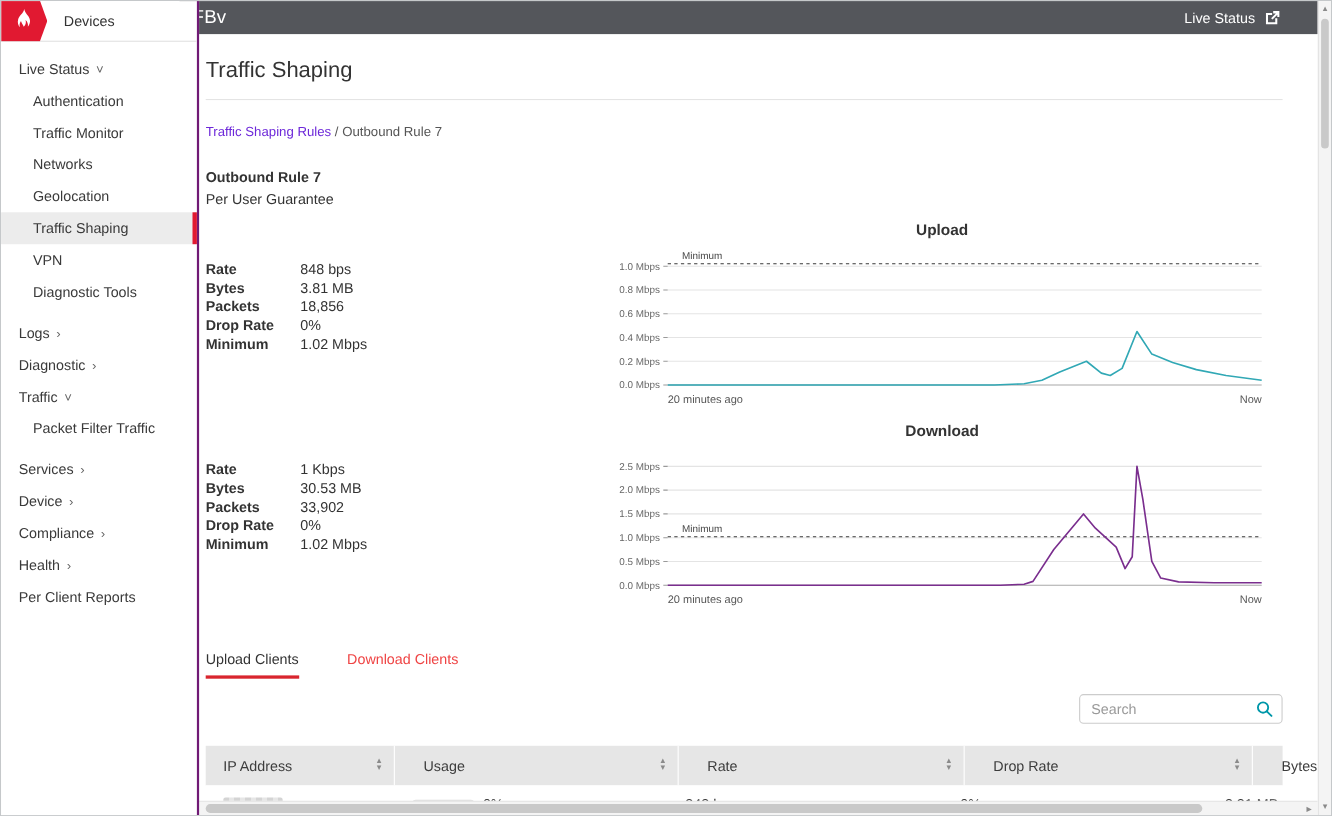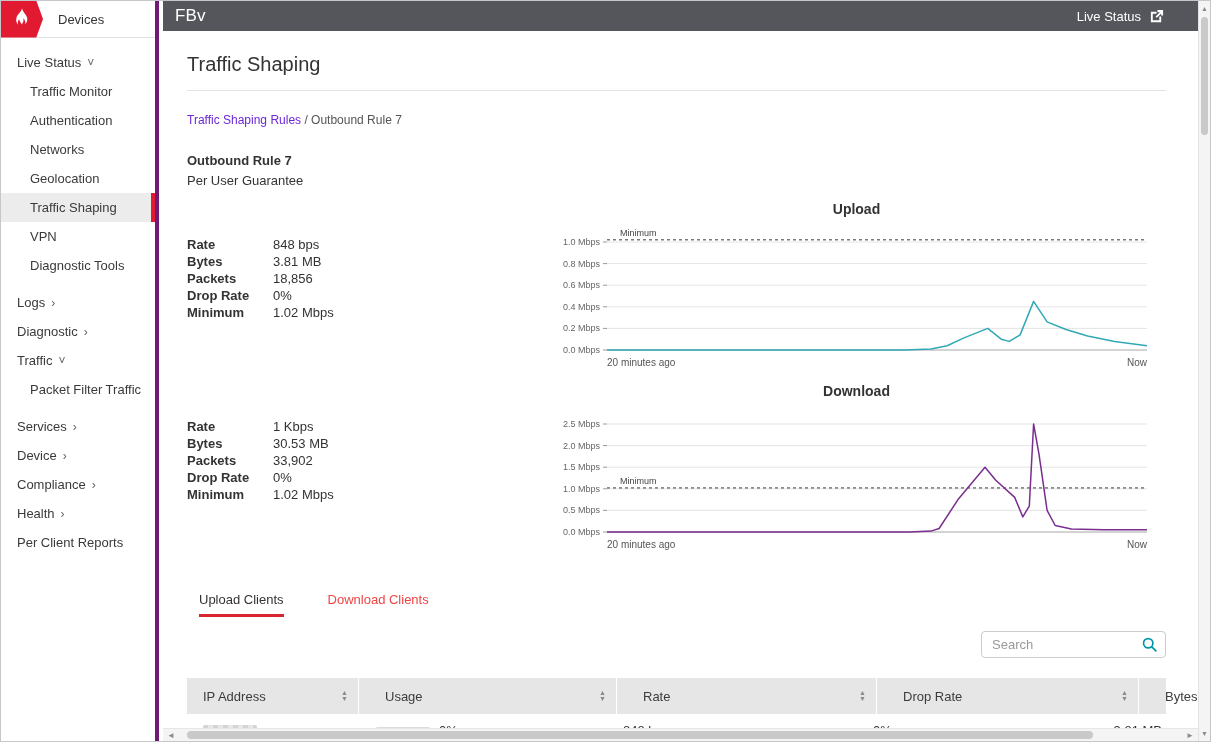--- a/index.html
+++ b/index.html
@@ -1,21 +1,21 @@
 <!DOCTYPE html>
 <html><head>
 <meta charset="utf-8">
 <style>
   * { box-sizing: border-box; }
   html,body { margin:0; padding:0; background:#e9e9e9; }
   body { font-family:"Liberation Sans", sans-serif; color:#333; }
   .screen { position:relative; width:1211px; height:742px; background:#fff; overflow:hidden; border:1px solid #c5c8ca; }
 
   
-  .sidebar { position:absolute; left:0; top:0; bottom:0; width:158px; background:#fff; border-right:4px solid #701a75; z-index:3; }
+  .sidebar { position:absolute; left:0; top:0; bottom:0; width:180px; background:#fff; border-right:2px solid #701a75; z-index:3; }
   .brand { height:37px; border-bottom:1px solid #e2e2e2; display:flex; align-items:center; }
   .logo { width:42px; height:37px; background:#e11931; clip-path:polygon(0 0,84% 0,100% 50%,84% 100%,0 100%); display:flex; align-items:center; justify-content:center; flex:0 0 auto; }
   .logo svg { width:20px; height:24px; }
   .brand-label { margin-left:15px; font-size:13px; color:#333; }
   .side-nav { margin-top:10px; }
   .side-item { position:relative; display:flex; align-items:center; height:29px; padding-left:16px; font-size:13px; color:#3a3a3a; cursor:pointer; }
   .side-item.lvl1 { padding-left:29px; }
   .side-item.spacer { margin-top:8px; }
   .side-item.active { background:#ececec; }
   .side-item.active::after { content:''; position:absolute; right:0; top:0; bottom:0; width:4px; background:#e11931; }
@@ -43,21 +43,21 @@
   .stat-row { display:flex; align-items:center; height:17px; font-size:13px; }
   .stat-label { width:86px; font-weight:700; color:#333; }
   .stat-value { color:#333; }
   .chart-block { flex:1; display:flex; flex-direction:column; align-items:center; }
   .chart-title { font-size:14px; font-weight:700; color:#333; height:18px; line-height:18px; }
   .chart-block svg { display:block; }
 
   
   .tabs { display:flex; gap:44px; margin-top:36px; }
   .tab { font-size:13px; color:#ef4444; padding-bottom:7px; cursor:pointer; border-bottom:3px solid transparent; }
-  .tab.active { color:#333; border-bottom-color:#d9252e;margin-left:12px; }
+  .tab.active { color:#333; border-bottom-color:#d9252e; }
   .search-row { display:flex; justify-content:flex-end; margin-top:14px; }
   .search-box { position:relative; width:185px; height:27px; }
   .search-box input { width:100%; height:100%; border:1px solid #ccc; border-radius:4px; padding:0 30px 0 10px; font-size:13px; color:#333; outline:none; }
   .search-box input::placeholder { color:#9a9a9a; }
   .search-icon { position:absolute; right:8px; top:5px; width:17px; height:17px; cursor:pointer; }
 
   
   .table { margin-top:20px; }
   .thead, .trow { display:grid; grid-template-columns:172px 248px 250px 252px 1fr; }
   .thead { background:#e6e6e6; height:36px;gap:10px; }
@@ -95,24 +95,24 @@
         </svg>
       </div>
       <span class="brand-label">Devices</span>
     </div>
     <nav class="side-nav" id="sidebar-nav">
         <div class="side-item lvl0">
           <span>Live Status</span>
           <span class="chev">˅</span>
         </div>
         <div class="side-item lvl1">
+          <span>Authentication</span>
+        </div>
+        <div class="side-item lvl1">
           <span>Traffic Monitor</span>
-        </div>
-        <div class="side-item lvl1">
-          <span>Authentication</span>
         </div>
         <div class="side-item lvl1">
           <span>Networks</span>
         </div>
         <div class="side-item lvl1">
           <span>Geolocation</span>
         </div>
         <div class="side-item lvl1 active">
           <span>Traffic Shaping</span>
         </div>

